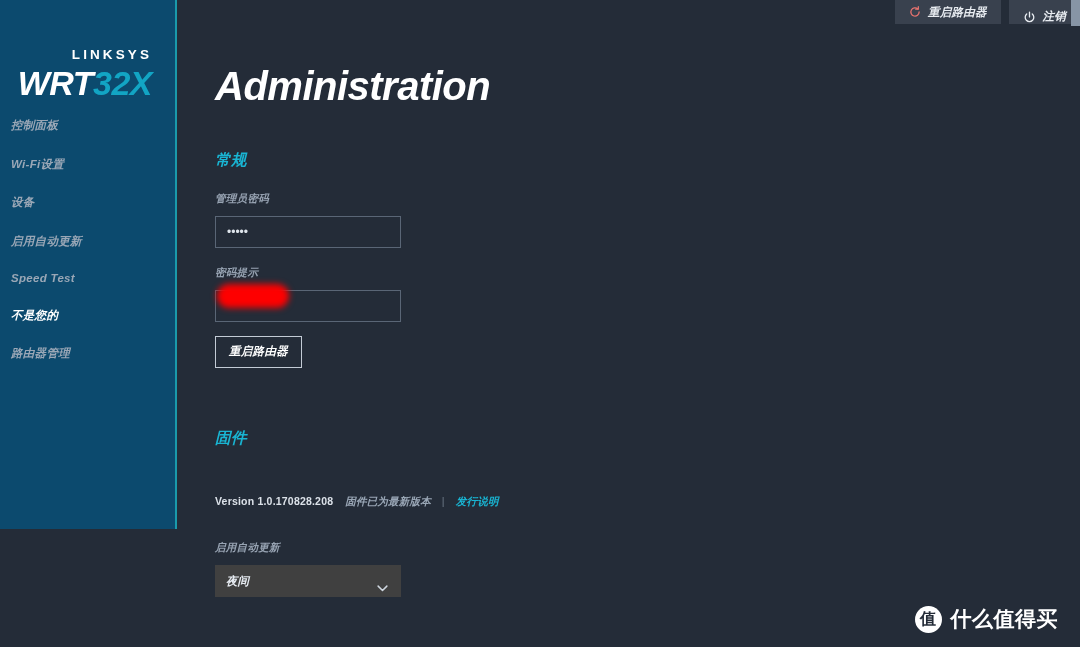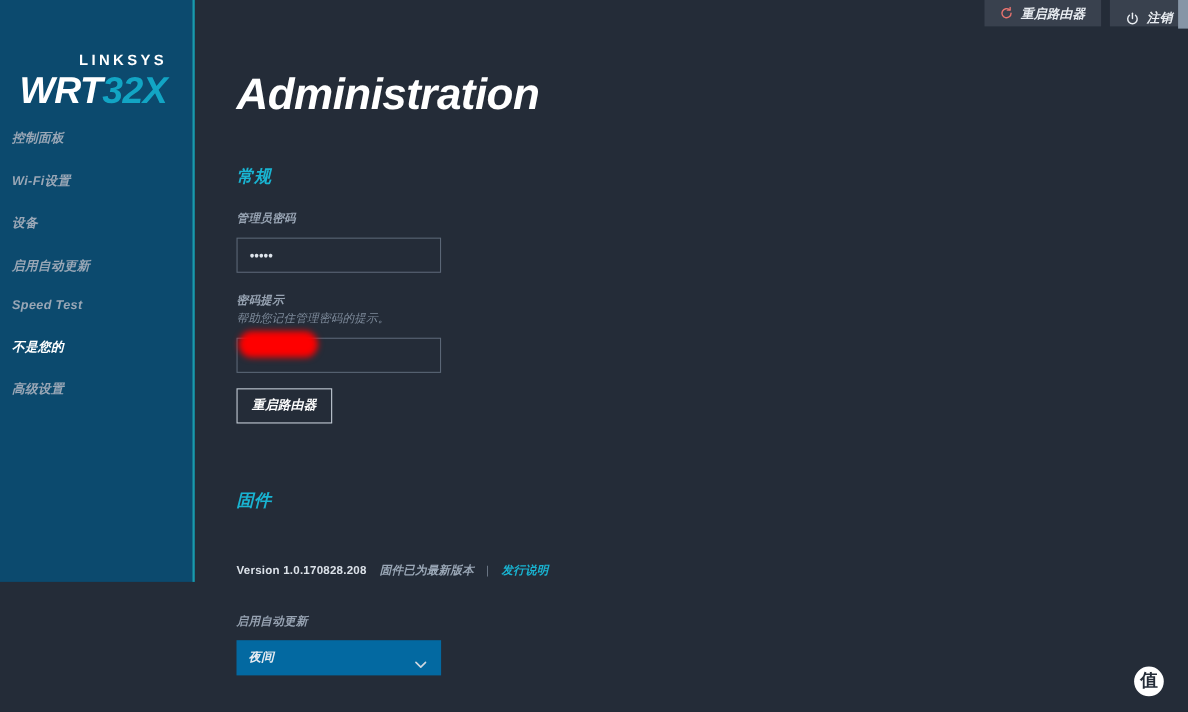--- a/index.html
+++ b/index.html
@@ -223,21 +223,21 @@
   .select-wrap {
     position: relative;
     display: block;
     margin-top: 10px;
     width: 186px;
     height: 32px;
   }
   .select-box {
     width: 186px;
     height: 32px;
-    background: #0369a1;
+    background: #404040;
     border: none;
     color: #e6ebf1;
     font-size: 11.5px;
     font-style: italic;
     font-weight: bold;
     padding: 0 30px 0 11px;
     font-family: "Liberation Sans", "DejaVu Sans", sans-serif;
     -webkit-appearance: none;
     appearance: none;
     outline: none;
@@ -288,21 +288,21 @@
     <span class="brand-bot"><span class="w">WRT</span><span class="x">32X</span></span>
   </div>
 
   <nav class="nav">
     <a class="nav-item">控制面板</a>
     <a class="nav-item">Wi-Fi设置</a>
     <a class="nav-item">设备</a>
     <a class="nav-item">启用自动更新</a>
     <a class="nav-item">Speed Test</a>
     <a class="nav-item active">不是您的</a>
-    <a class="nav-item">高级设置</a>
+    <a class="nav-item">路由器管理</a>
   </nav>
 </div>
 
 <div class="topbar">
   <button class="top-btn">
     <span class="ico">
       <svg width="12" height="12" viewBox="0 0 16 16" fill="none">
         <path d="M13.5 8a5.5 5.5 0 1 1-1.8-4.07" stroke="#e8736f" stroke-width="1.7" stroke-linecap="round"></path>
         <path d="M12.4 0.9v3.4H9.0" stroke="#e8736f" stroke-width="1.7" stroke-linecap="round" stroke-linejoin="round"></path>
       </svg>
@@ -330,21 +330,20 @@
   <section id="general-section">
     <h2 class="section-title">常规</h2>
 
     <div style="margin-top:21px;">
       <div class="field-label">管理员密码</div>
       <input class="text-input" type="text" value="•••••" style="">
     </div>
 
     <div style="margin-top:18px;">
       <div class="field-label">密码提示</div>
-      <div class="field-desc">帮助您记住管理密码的提示。</div>
       <span class="input-wrap">
         <input class="text-input" type="text" value="" style="">
         <span class="redaction"></span>
       </span>
     </div>
 
     <button class="ghost-btn">重启路由器</button>
   </section>
 
   <section id="firmware-section">
@@ -370,13 +369,14 @@
         </span>
       </div>
     </div>
 
   </section>
 
 </main>
 
 <div class="watermark">
   <span class="wm-logo">值</span>
+  <span class="wm-text">什么值得买</span>
 </div>
 
 </body></html>

